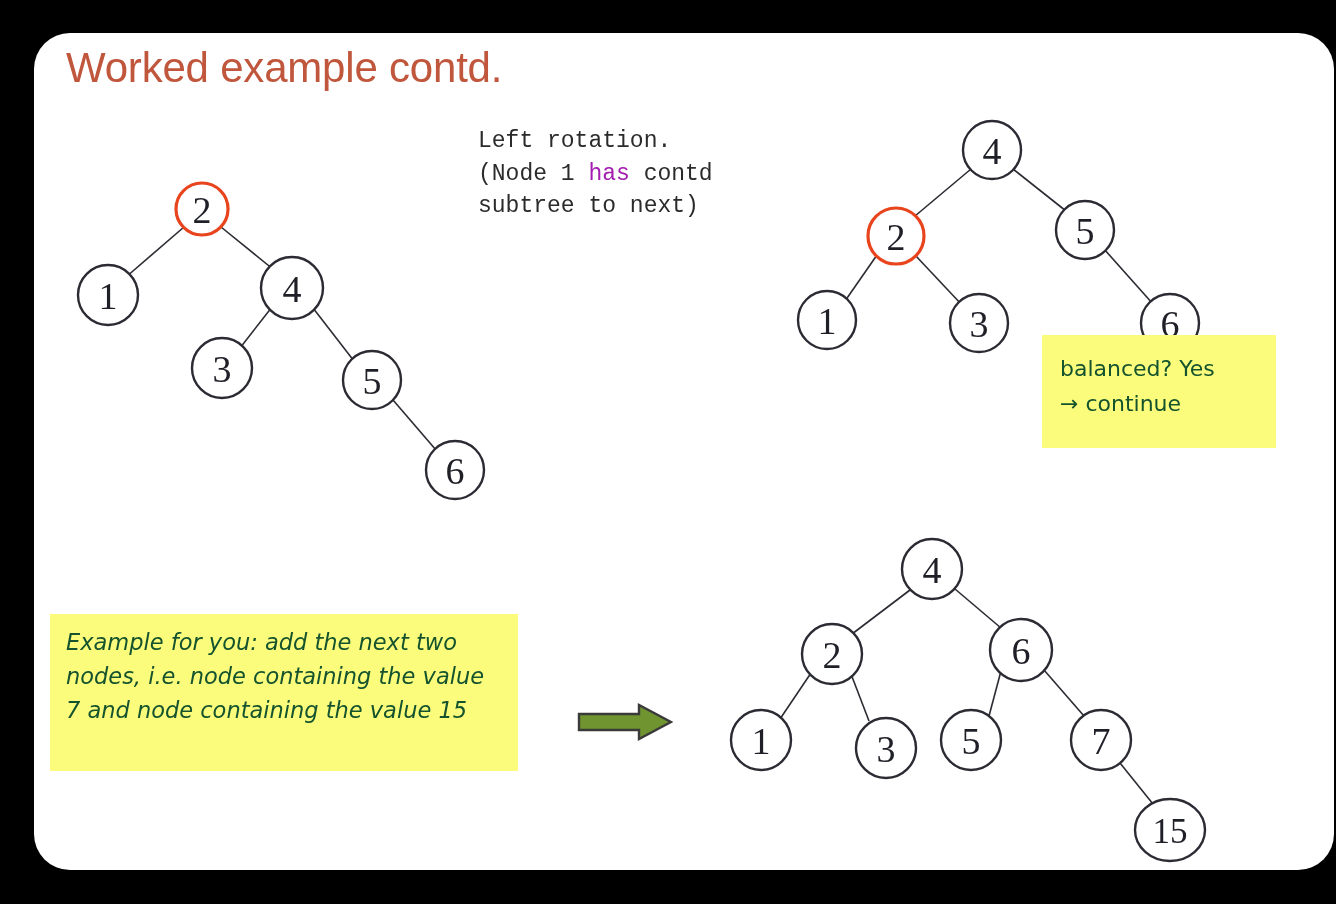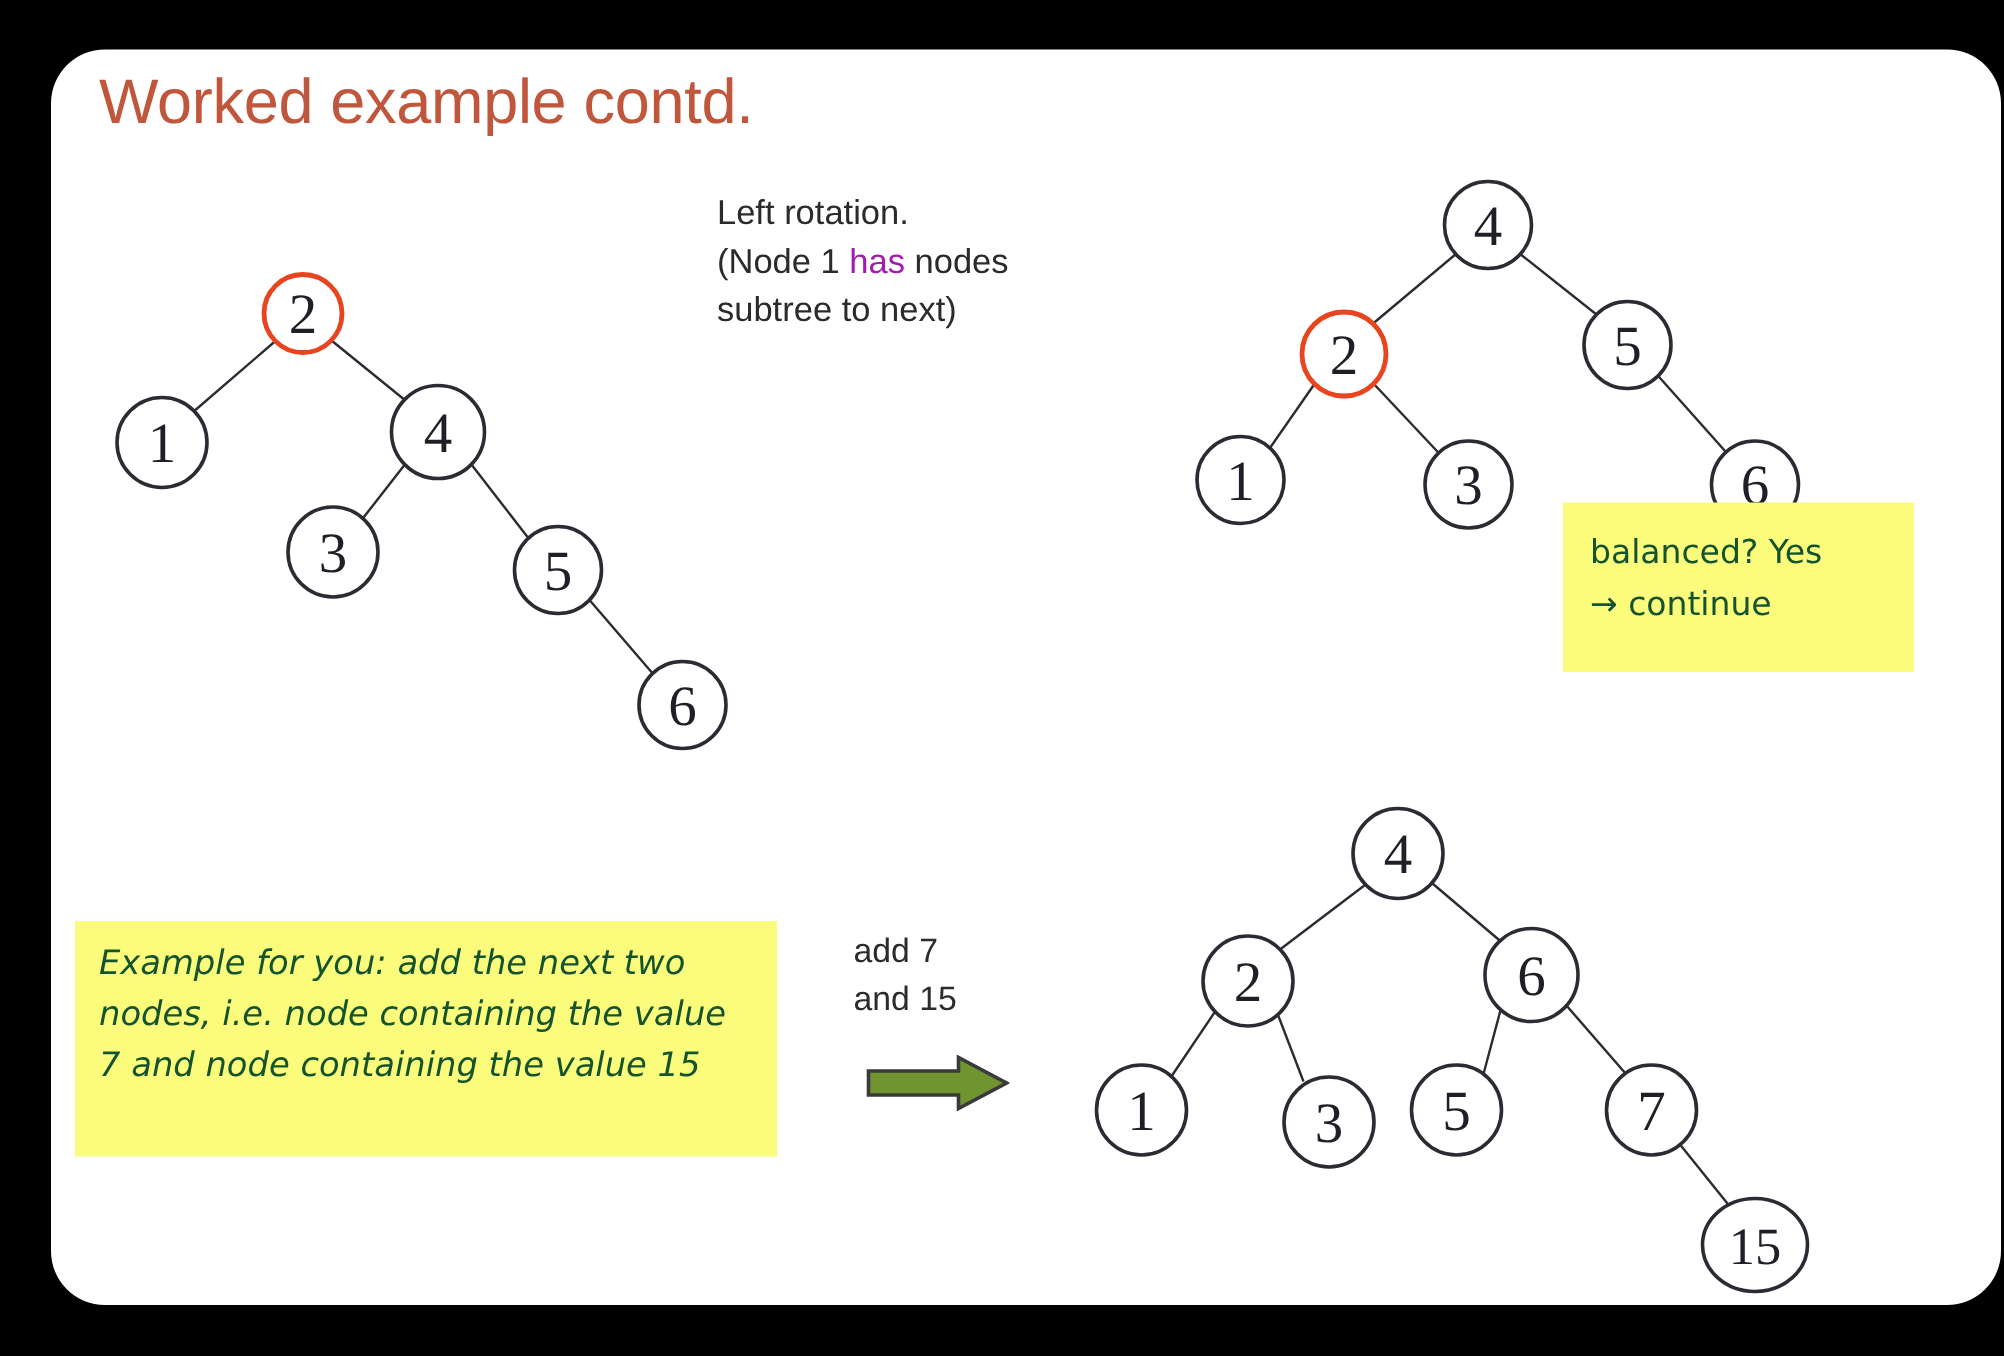--- a/index.html
+++ b/index.html
@@ -35,21 +35,21 @@
     top: 11px;
     font-family: "Liberation Sans", sans-serif;
     font-size: 42px;
     font-weight: 400;
     color: #c0563c;
     letter-spacing: -0.2px;
     white-space: nowrap;
   }
   .note {
     position: absolute;
-    font-family: Liberation Sans, sans-serif;
+    font-family: Liberation Mono, monospace;
     font-size: 23px;
     color: #2b2b2b;
     line-height: 1.42;
   }
   #note-left-rotation {
     left: 444px;
     top: 92px;
     width: 270px;
   }
   #note-left-rotation .accent {
@@ -179,21 +179,21 @@
         <g>
           <circle class="node-circle" cx="421" cy="377" r="29"></circle>
           <text class="node-label" x="421" y="378">6</text>
         </g>
       </g>
     </svg>
 
     <div class="note" id="note-left-rotation">
       <span class="note-line">Left rotation.</span>
       <span class="note-gap"></span>
-      <span class="note-line"><span>(Node 1 </span><span class="accent">has</span><span>  nodes</span></span>
+      <span class="note-line"><span>(Node 1 </span><span class="accent">has</span><span>  contd</span></span>
       <span class="note-line">subtree to next)</span>
     </div>
 
     <svg class="tree" id="tree-after" style="left:0px; top:33px;" width="1230" height="330" viewBox="0 0 1230 330">
       <g>
         <line class="edge" x1="937" y1="103" x2="881" y2="150"></line>
         <line class="edge" x1="979" y1="103" x2="1032" y2="145"></line>
         <line class="edge" x1="843" y1="189" x2="811" y2="235"></line>
         <line class="edge" x1="881" y1="189" x2="928" y2="239"></line>
         <line class="edge" x1="1070" y1="183" x2="1119" y2="238"></line>
@@ -226,24 +226,20 @@
       </g>
     </svg>
 
     <div class="callout" id="callout-balanced">
       <span class="cl1">balanced? Yes</span>
       <span class="cl2">→ continue</span>
     </div>
 
     <div class="callout" id="callout-exercise">Example for you: add the next two nodes, i.e. node containing the value 7 and node containing the value 15</div>
 
-    <div class="note" id="note-add">
-      <span class="note-line">add 7</span>
-      <span class="note-line">and 15</span>
-    </div>
 
     <svg id="green-arrow" viewBox="0 0 96 38">
       <polygon points="2,11 62,11 62,2 94,19 62,36 62,27 2,27" fill="#6f9430" stroke="#3a3a3a" stroke-width="2.4" stroke-linejoin="miter"></polygon>
     </svg>
 
     <svg class="tree" id="tree-exercise" style="left:0px; top:33px;" width="1230" height="804" viewBox="0 0 1230 804">
       <g>
         <line class="edge" x1="876" y1="524" x2="818" y2="568"></line>
         <line class="edge" x1="921" y1="523" x2="967" y2="562"></line>
         <line class="edge" x1="777" y1="607" x2="746" y2="653"></line>

